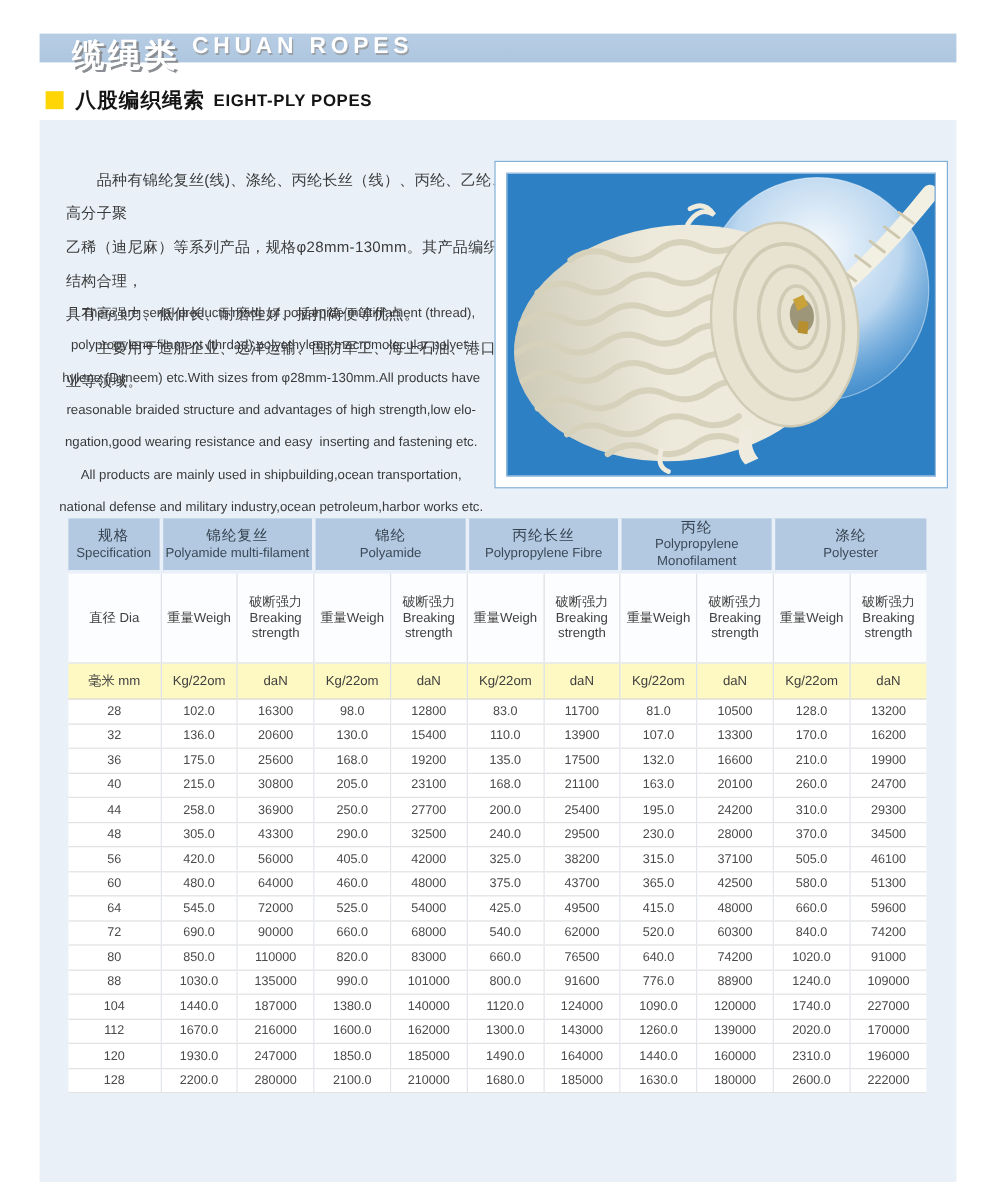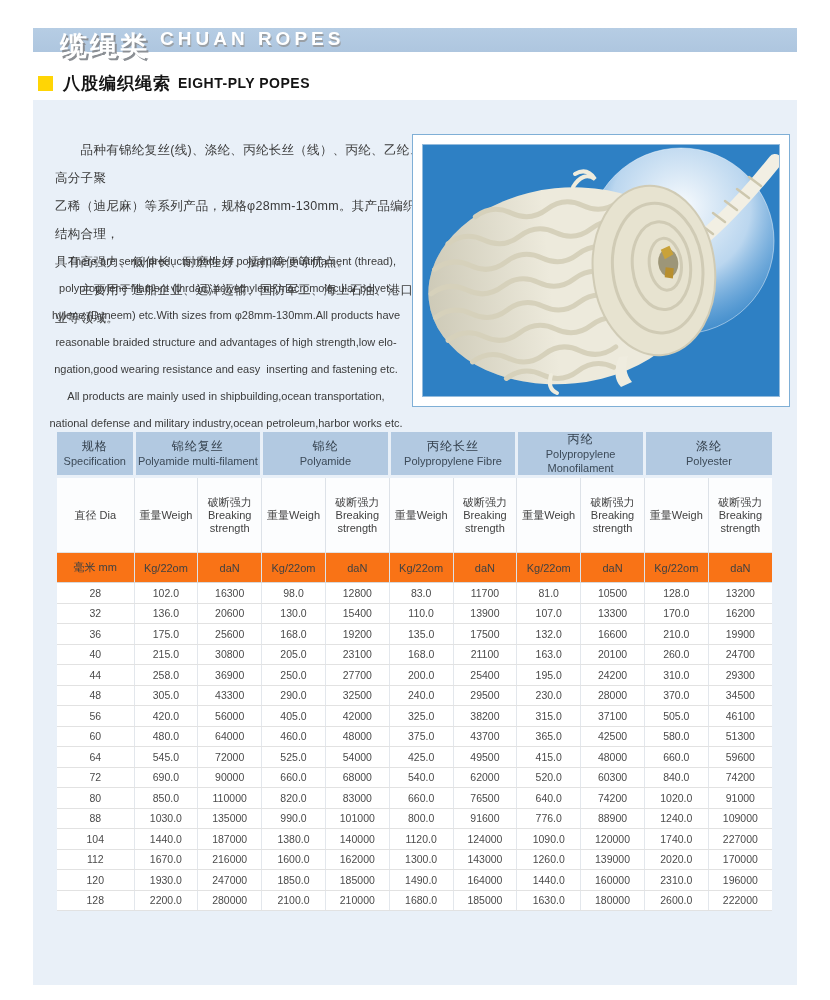--- a/index.html
+++ b/index.html
@@ -38,21 +38,21 @@
   
   table.spec{position:absolute;left:24px;top:332px;width:715px;border-collapse:collapse;table-layout:fixed;border-radius:13px;}
   table.spec th,table.spec td{padding:0;font-weight:normal;text-align:center;vertical-align:middle;}
   tr.grp-row th{background:#b2c9e1;height:37px;border-bottom:3px solid #e9f0f8;border-left:3px solid #e9f0f8;}
   tr.grp-row th.first{border-left:none;}
   .gzh{font-size:12px;color:#34404d;letter-spacing:1px;line-height:15px;}
   .gen{font-size:11px;color:#3c4a58;line-height:14px;}
   tr.sub-row th{background:#fcfdfe;height:74px;font-size:11px;color:#414141;
     border-left:1px solid #dde2e8;border-bottom:1px solid #e2e2e2;line-height:13px;}
   tr.sub-row th:first-child{border-left:none;}
-  tr.unit-row th{background:#f97316;height:29px;font-size:11px;color:#414141;
+  tr.unit-row th{background:#fef9c3;height:29px;font-size:11px;color:#414141;
     border-left:1px solid #dde2e8;border-bottom:1px solid #d8d8d8;}
   tr.unit-row th:first-child{border-left:none;}
   tbody td{background:#ffffff;height:19.5px;font-size:10.5px;color:#4a4a4a;
     border-left:1px solid #e3e7ec;border-bottom:1px solid #e2e2e2;}
   tbody td:first-child{border-left:none;}
 </style>
 </head>
 <body>
 
 <div class="title-bar">

